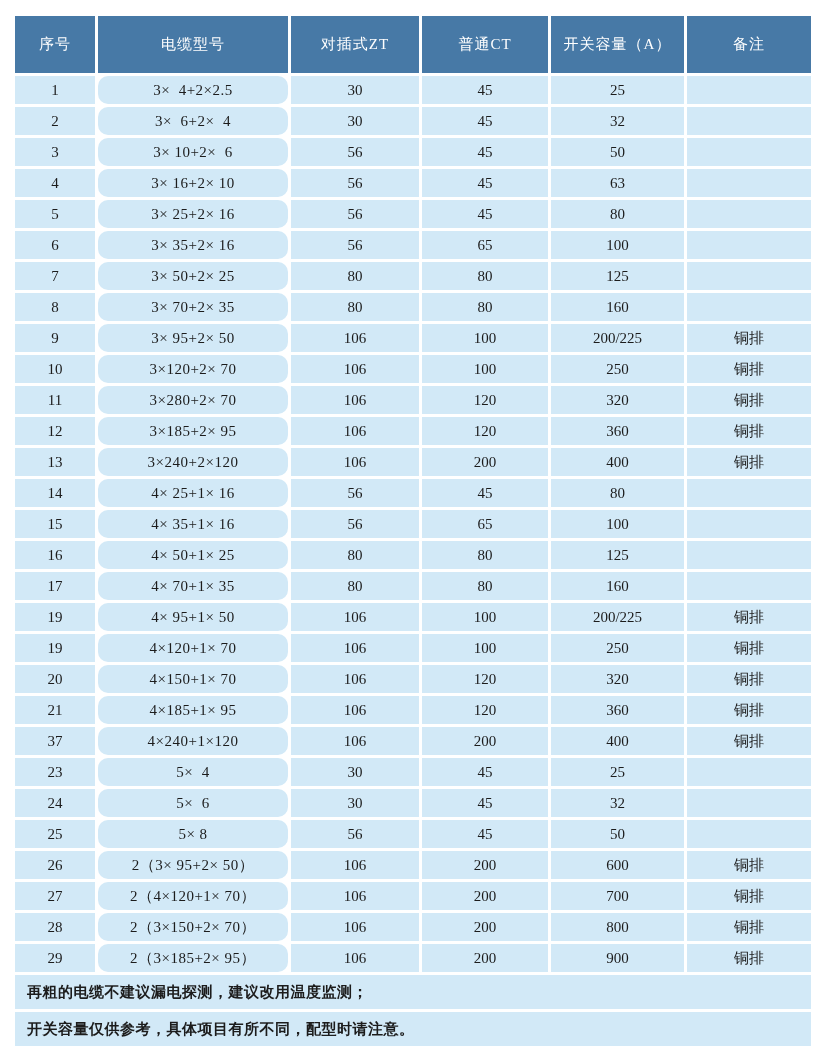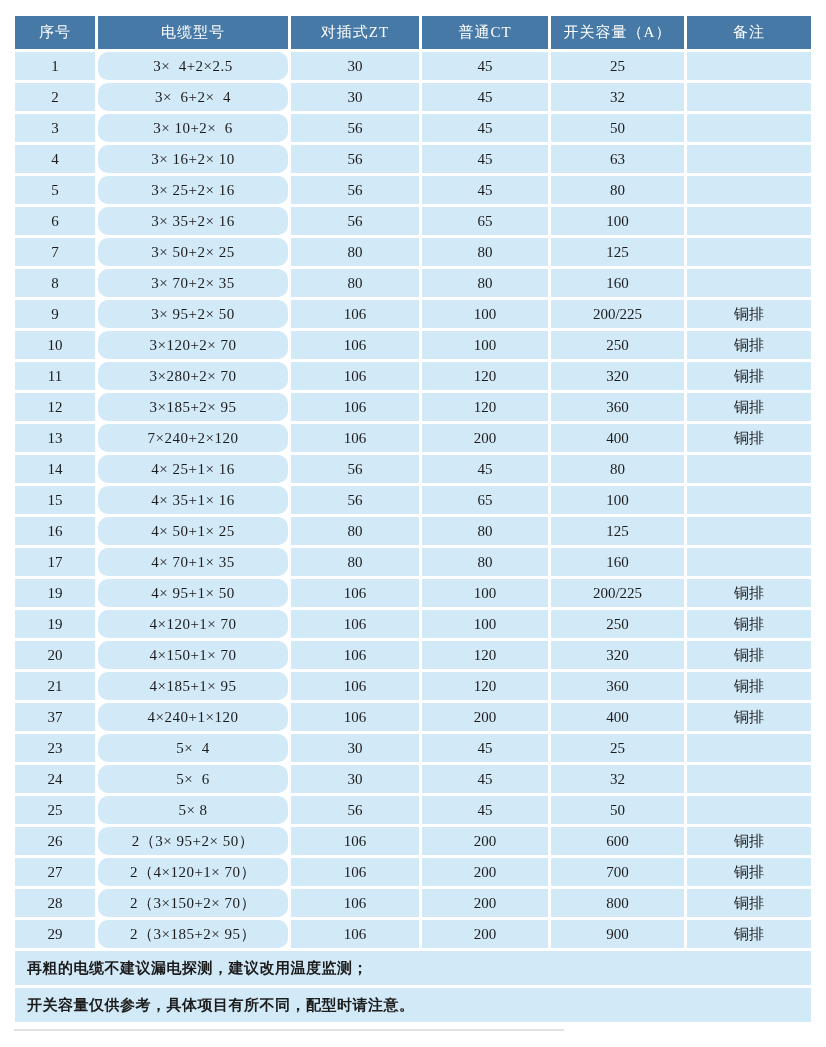--- a/index.html
+++ b/index.html
@@ -23,21 +23,21 @@
     width: 802px;
     background: var(--grid, #ffffff);
   }
   th {
     background: var(--header-bg, #4779A6);
     color: var(--header-text, #ffffff);
     font-weight: normal;
     font-size: 15px;
     height: 33px;
     text-align: center;
-    padding: 0;
+    padding: 12px;
     letter-spacing: 1px;
   }
   td {
     background: var(--row-bg, #D2E9F7);
     color: var(--body-text, #1C1C1C);
     font-size: 15px;
     height: 28px;
     text-align: center;
     padding: 0;
     white-space: pre;
@@ -187,21 +187,21 @@
     <td class="c-index">12</td>
     <td class="c-model">3×185+2× 95</td>
     <td class="c-zt">106</td>
     <td class="c-ct">120</td>
     <td class="c-capacity">360</td>
     <td class="c-remark">铜排</td>
   </tr>
 
   <tr>
     <td class="c-index">13</td>
-    <td class="c-model">7×240+2×120</td>
+    <td class="c-model">3×240+2×120</td>
     <td class="c-zt">106</td>
     <td class="c-ct">200</td>
     <td class="c-capacity">400</td>
     <td class="c-remark">铜排</td>
   </tr>
 
   <tr>
     <td class="c-index">14</td>
     <td class="c-model">4× 25+1× 16</td>
     <td class="c-zt">56</td>

